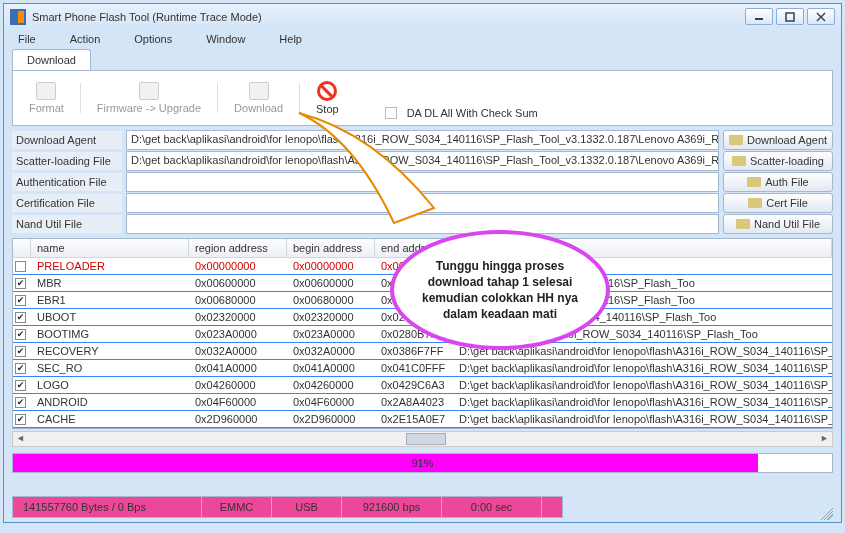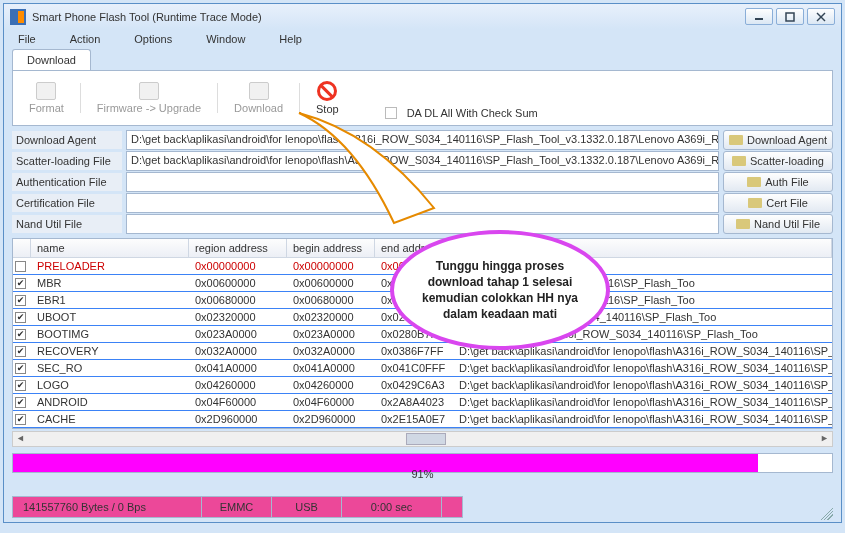--- a/index.html
+++ b/index.html
@@ -42,21 +42,21 @@
 .c-end { width: 78px; flex-shrink:0; }
 .c-loc { flex: 1; }
 .chk { width: 11px; height: 11px; border: 1px solid #888; display: inline-flex; align-items:center; justify-content:center; font-size:9px; line-height:1; background:#fff; }
 .red { color: #cc0000 !important; }
 .scroll-h { height: 16px; background: #f0f0f0; border: 1px solid #ccc; margin: 0 8px; position: relative; }
 .scroll-h::before { content:'◄'; position:absolute; left:3px; top:1px; font-size:9px; color:#666; }
 .scroll-h::after { content:'►'; position:absolute; right:3px; top:1px; font-size:9px; color:#666; }
 .scroll-thumb { position:absolute; left:48%; top:1px; width:40px; height:12px; background:#d0d8e4; border:1px solid #aab; }
 .progress { margin: 6px 8px 3px; height: 20px; background: #fff; border:1px solid #a5b8d0; position: relative; }
 .progress-fill { position:absolute; left:0; top:0; bottom:0; width:91%; background:#ff00ff; }
-.progress-text { position:absolute; width:100%; text-align:center; top:14px; color:#333; font-size:11px; }
+.progress-text { position:absolute; width:100%; text-align:center; top:3px; color:#333; font-size:11px; }
 .statusbar { display:flex; margin: 0 8px 4px; }
 .statusbar > div { border:1px solid #a5b8d0; padding:4px 10px; background:#ec4899; border-left:none;margin-top:20px; }
 .statusbar > div:first-child { border-left:1px solid #a5b8d0; }
 .sb-1 { width:190px; }
 .sb-2 { width:70px; text-align:center; }
 .sb-3 { width:70px; text-align:center; }
 .sb-4 { width:100px; text-align:center; }
 .sb-5 { width:100px; text-align:center; }
 .sb-fill { flex:1; }
 .resize { width:16px; height:16px; align-self:flex-end; margin:0 8px 2px auto; background:
@@ -299,20 +299,21 @@
   <div class="progress">
     <div class="progress-fill" id="progress-fill" style="width: 91%;"></div>
     <div class="progress-text">91%</div>
   </div>
 
   <div class="bottomrow">
     <div class="statusbar">
       <div class="sb-1">141557760 Bytes / 0 Bps</div>
       <div class="sb-2">EMMC</div>
       <div class="sb-3">USB</div>
+      <div class="sb-4">921600 bps</div>
       <div class="sb-5">0:00 sec</div>
       <div class="sb-fill"></div>
     </div>
     <div class="resize"></div>
   </div>
 
   <div class="callout">
     <svg class="callout-tail" viewBox="0 0 160 150">
       <path d="M 5 5 Q 60 30 100 115 L 140 100 Q 80 25 5 5 Z" fill="#fff" stroke="#e68a00" stroke-width="2"></path>
     </svg>

